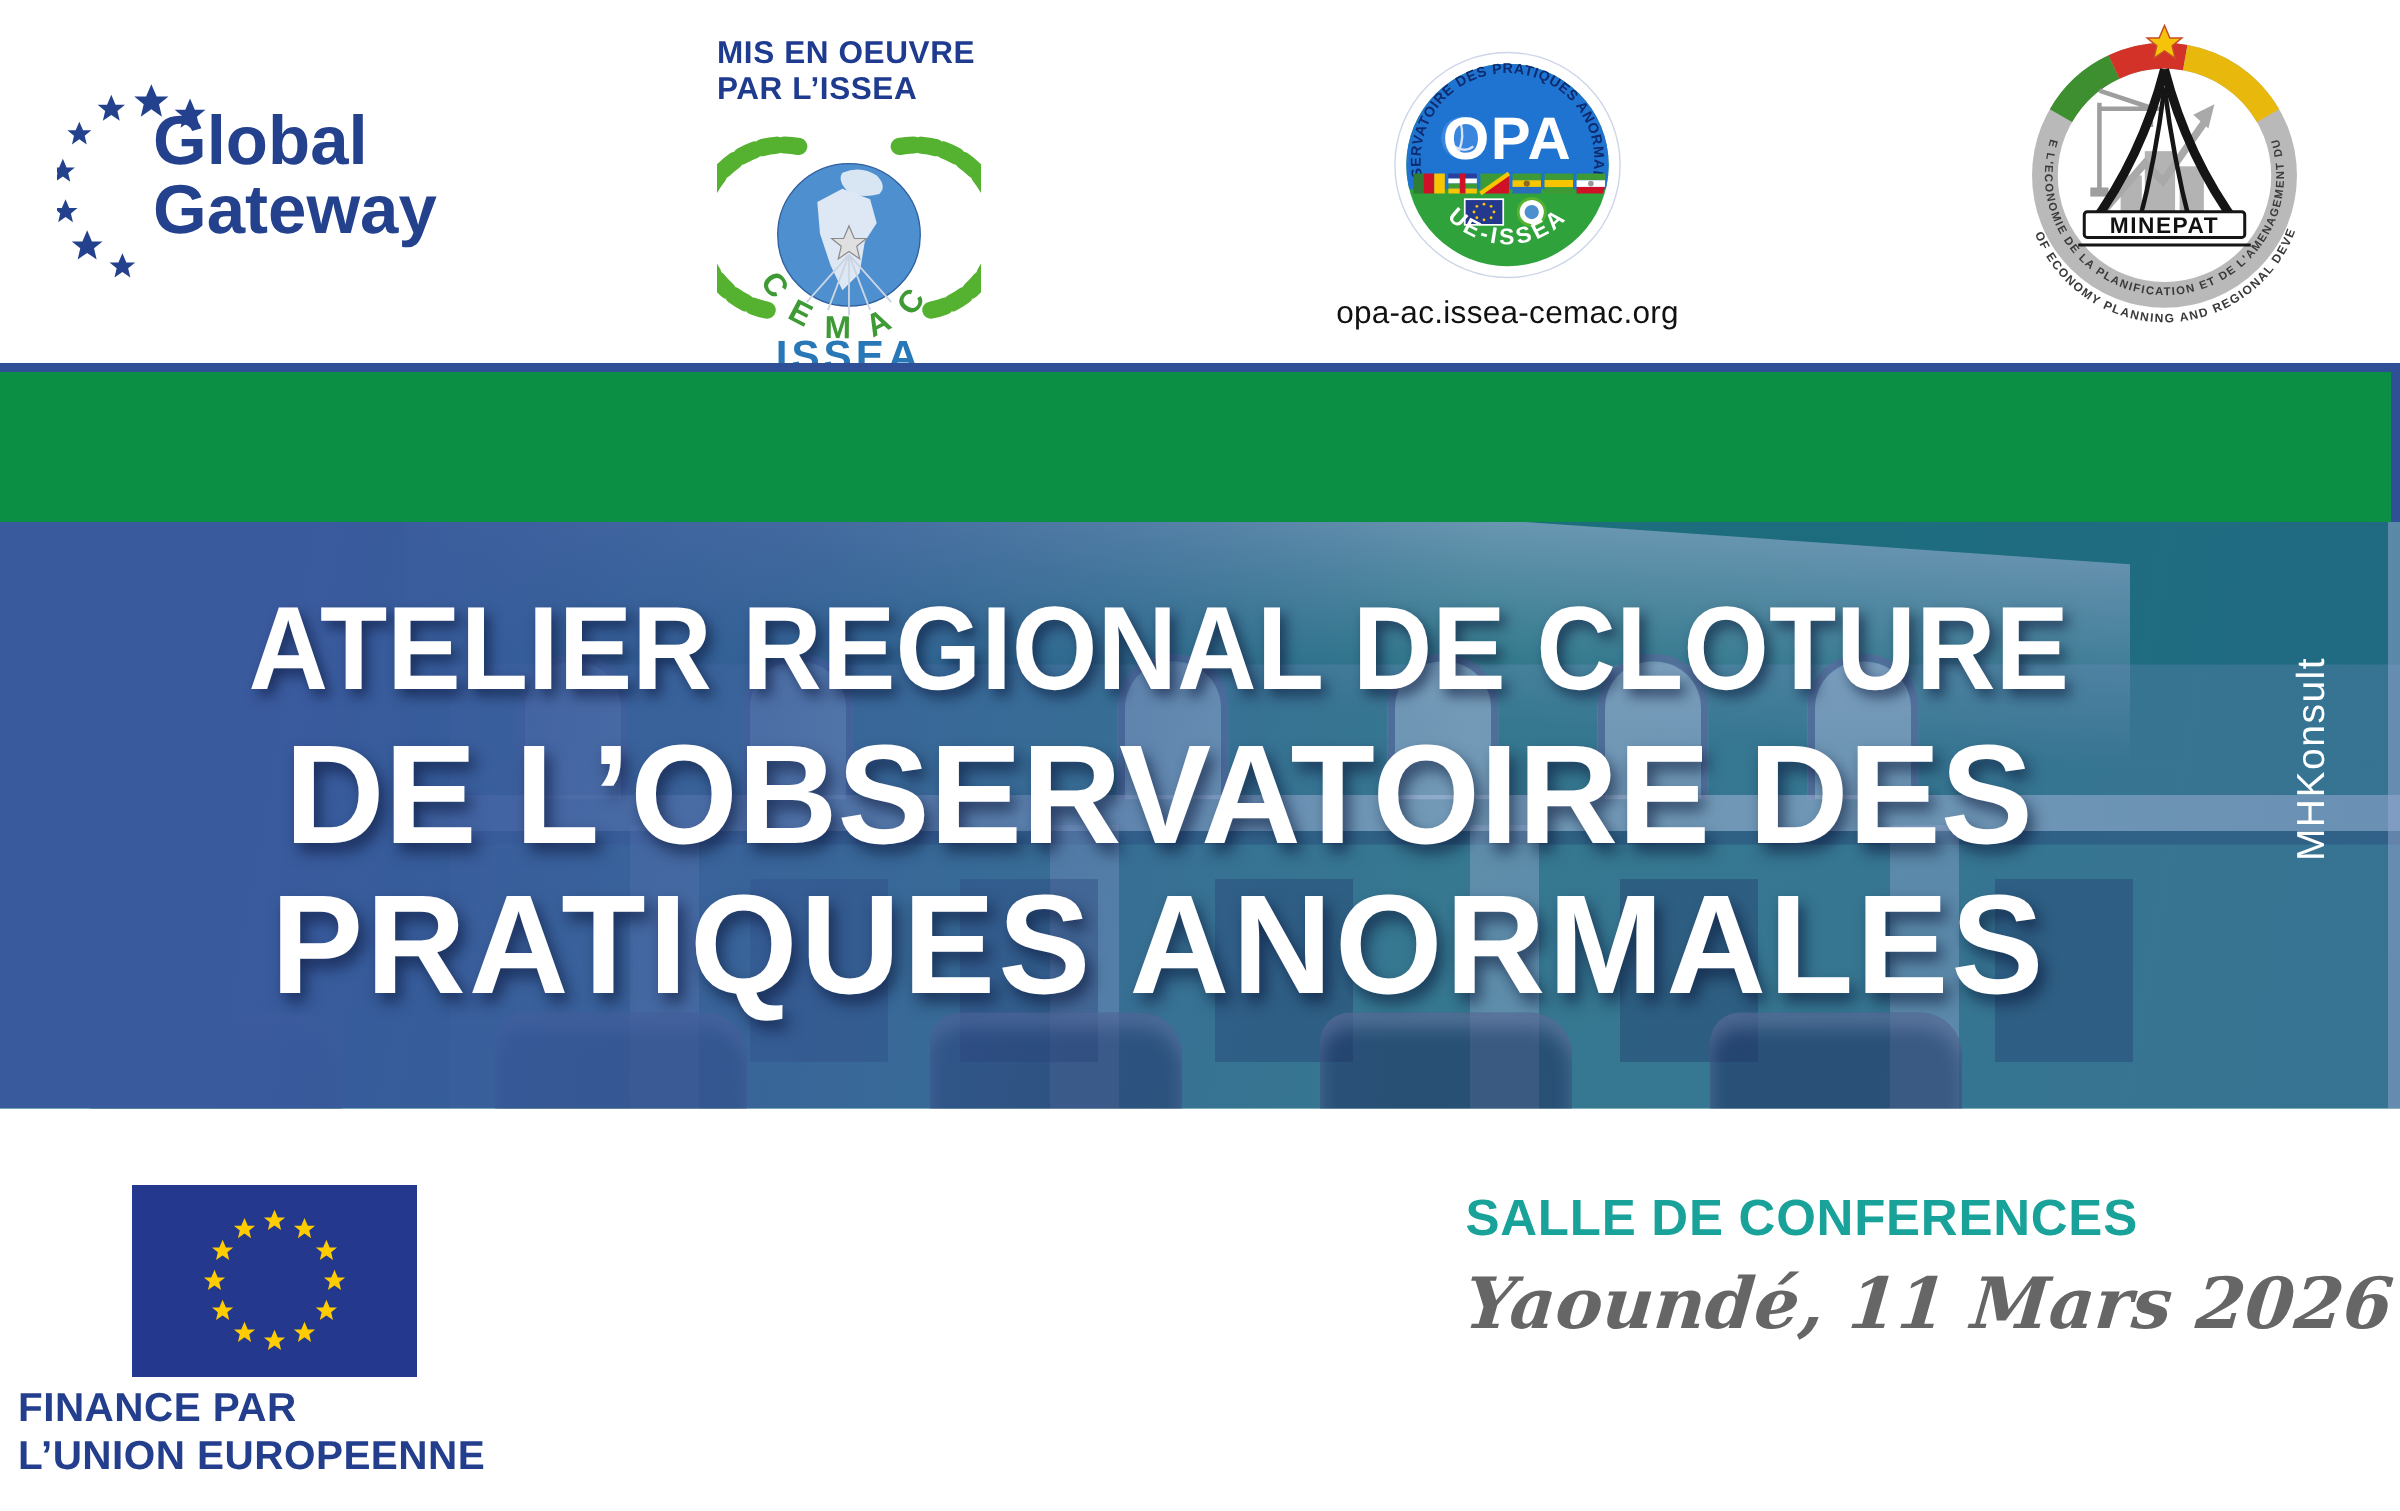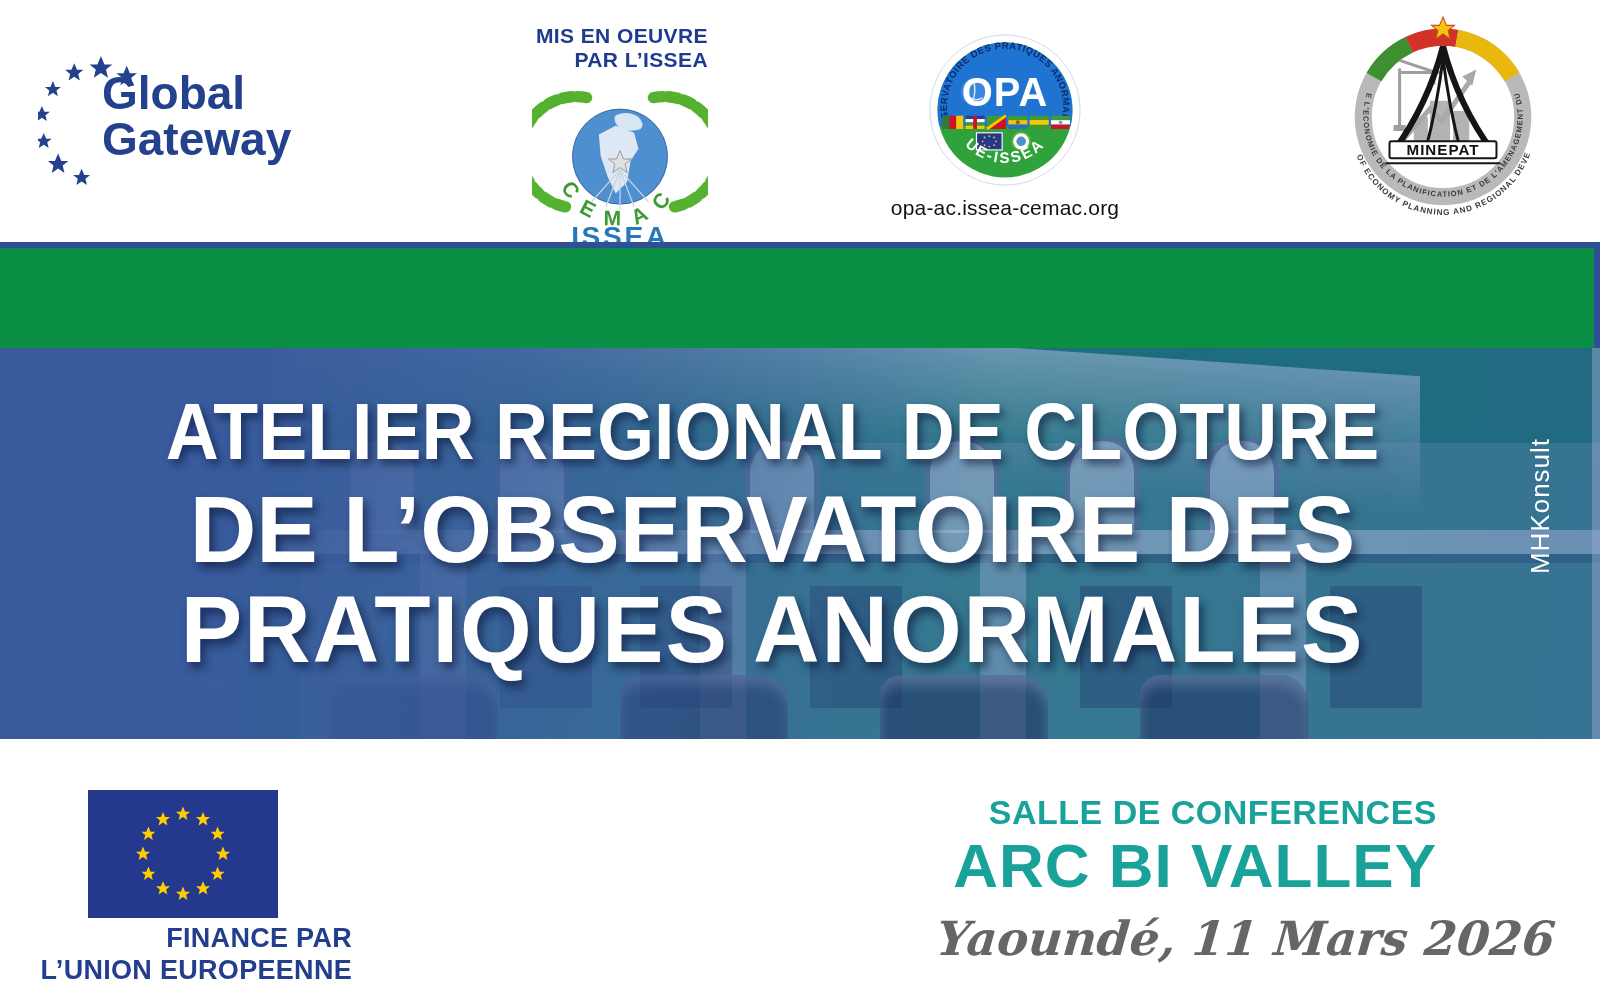--- a/index.html
+++ b/index.html
@@ -3,21 +3,21 @@
 <meta charset="utf-8">
 <style>
   html,body{margin:0;padding:0;background:#fff;}
   .banner{position:relative;width:1600px;height:1007px;background:#ffffff;overflow:hidden;
           font-family:"Liberation Sans",sans-serif;}
   svg text{font-family:"Liberation Sans",sans-serif;}
 
   
   .topband{position:absolute;top:0;left:0;width:1600px;height:242px;background:#fff;}
   .gg{position:absolute;left:38px;top:40px;}
-  .issea-block{position:absolute;left:468px;top:24px;width:240px;text-align:right;}
+  .issea-block{position:absolute;left:478px;top:24px;width:240px;text-align:left;}
   .issea-caption{color:#1E3B8F;font-weight:bold;font-size:21px;line-height:1.12;letter-spacing:.4px;}
   .opa-block{position:absolute;left:880px;top:34px;width:250px;text-align:center;}
   .opa-url{margin-top:6px;font-size:21px;font-weight:normal;color:#111;letter-spacing:.2px;}
   .minepat-block{position:absolute;left:1325px;top:16px;width:235px;text-align:center;}
 
   
   .patronage{position:absolute;top:242px;left:0;width:1600px;height:106px;background:#0A8F44;
              border-top:6px solid #2F4F96;border-right:6px solid #2F4F96;box-sizing:border-box;
              display:flex;flex-direction:column;justify-content:center;align-items:center;color:#fff;}
   .pat-line{font-size:37px;font-weight:bold;line-height:45px;letter-spacing:.5px;white-space:nowrap;}
@@ -45,23 +45,23 @@
   .t2{font-size:94px;font-weight:bold;line-height:1.02;margin-top:9px;transform:scaleX(.98);
       text-shadow:4px 6px 10px rgba(8,18,52,.6);white-space:nowrap;}
   .t3{font-size:94px;font-weight:bold;line-height:1.02;margin-top:5px;transform:scaleX(.98);
       text-shadow:4px 6px 10px rgba(8,18,52,.6);white-space:nowrap;letter-spacing:2px;}
   .mhk{position:absolute;left:1455px;top:140px;width:170px;height:36px;line-height:36px;
        transform:rotate(-90deg);text-align:center;color:#fff;font-size:26px;letter-spacing:1px;z-index:3;}
 
   
   .footer{position:absolute;top:765px;left:0;width:1600px;height:242px;background:#fff;}
   .euflag{position:absolute;left:88px;top:25px;}
-  .funding{position:absolute;left:12px;top:158px;width:340px;text-align:right;color:#243E8E;
+  .funding{position:absolute;left:12px;top:158px;width:340px;text-align:left;color:#243E8E;
            font-weight:bold;font-size:27px;line-height:1.18;letter-spacing:.3px;}
-  .venue{position:absolute;left:937px;top:28px;width:500px;text-align:right;}
+  .venue{position:absolute;left:977px;top:28px;width:500px;text-align:left;}
   .venue-hall{color:#18A29A;font-weight:bold;font-size:34px;letter-spacing:.5px;white-space:nowrap;}
   .venue-name{color:#18A29A;font-weight:bold;font-size:62px;letter-spacing:1px;margin-top:-2px;white-space:nowrap;}
   .venue-date{color:#666;font-family:"DejaVu Serif",serif;font-style:italic;font-weight:bold;
               font-size:47px;margin-top:10px;transform:skewX(-5deg);white-space:nowrap;}
 </style>
 </head>
 <body>
 
 <svg width="0" height="0" style="position:absolute" aria-hidden="true">
   <defs>
@@ -278,18 +278,17 @@
       </svg>
     </div>
 
     <div class="funding">
       <div>FINANCE PAR</div>
       <div>L’UNION EUROPEENNE</div>
     </div>
 
     <div class="venue">
       <div class="venue-hall">SALLE DE CONFERENCES</div>
-      <div class="venue-name">ARC BI VALLEY</div>
       <div class="venue-date">Yaoundé, 11 Mars 2026</div>
     </div>
   </div>
 
 </div>
 
 </body></html>

